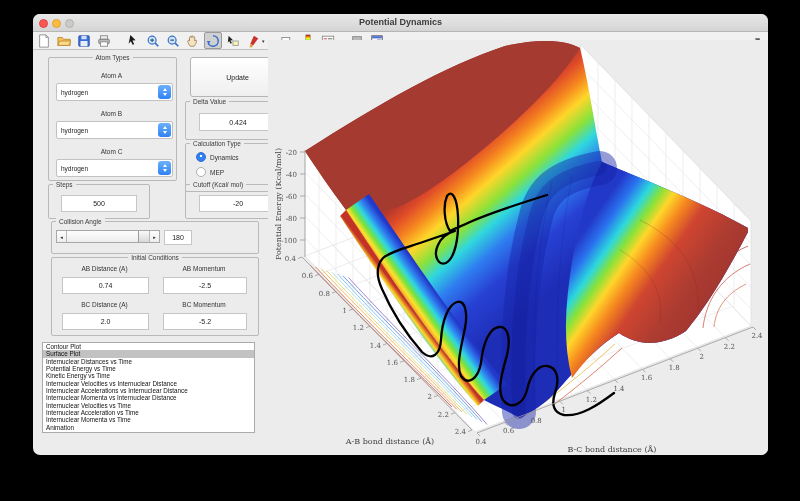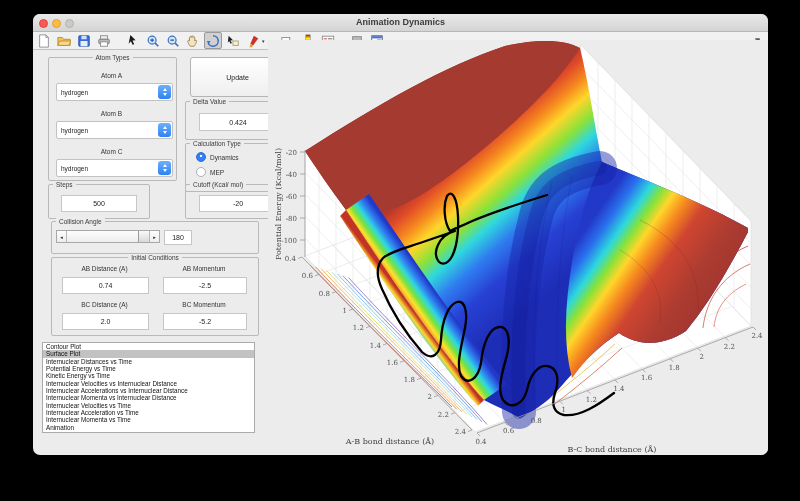--- a/index.html
+++ b/index.html
@@ -42,21 +42,21 @@
   svg text{font-family:"DejaVu Serif",serif;}
 </style>
 </head>
 <body>
 
 <div class="window">
   <div class="titlebar">
     <span class="light red"></span>
     <span class="light yellow"></span>
     <span class="light grey"></span>
-    <div class="title">Animation Dynamics</div>
+    <div class="title">Potential Dynamics</div>
   </div>
 
   <div class="toolbar">
     <span class="tb-btn">
         <svg width="14" height="14" viewBox="0 0 16 16">
           <path d="M3 1h7l3 3v11H3z" fill="#fff" stroke="#8a8a8a"></path>
           <path d="M10 1l3 3h-3z" fill="#d8d8d8" stroke="#8a8a8a" stroke-width=".7"></path>
         </svg>
       </span>
     <span class="tb-btn">

